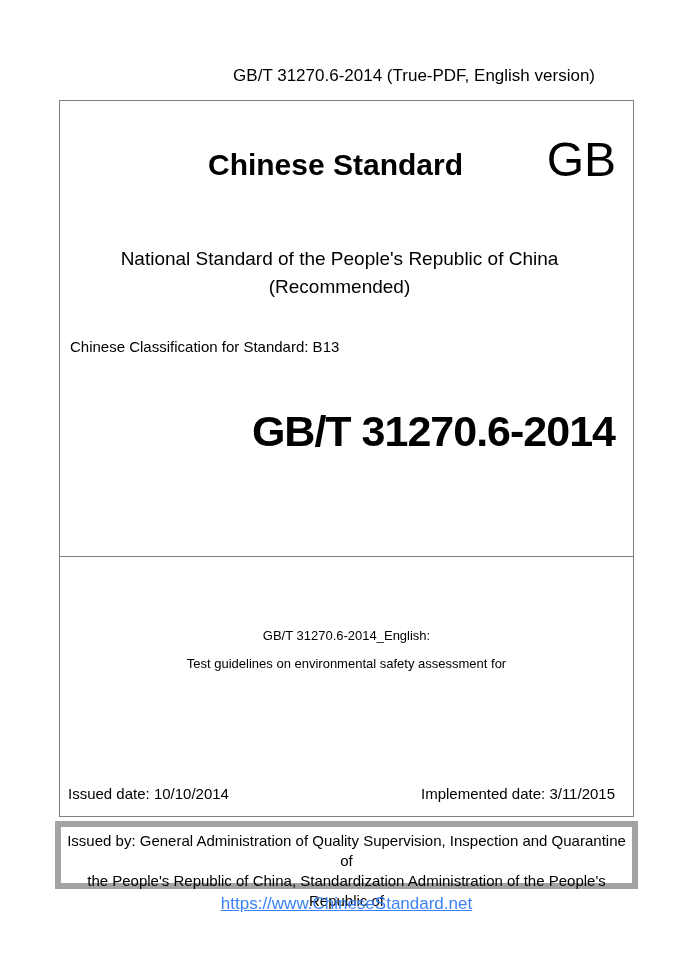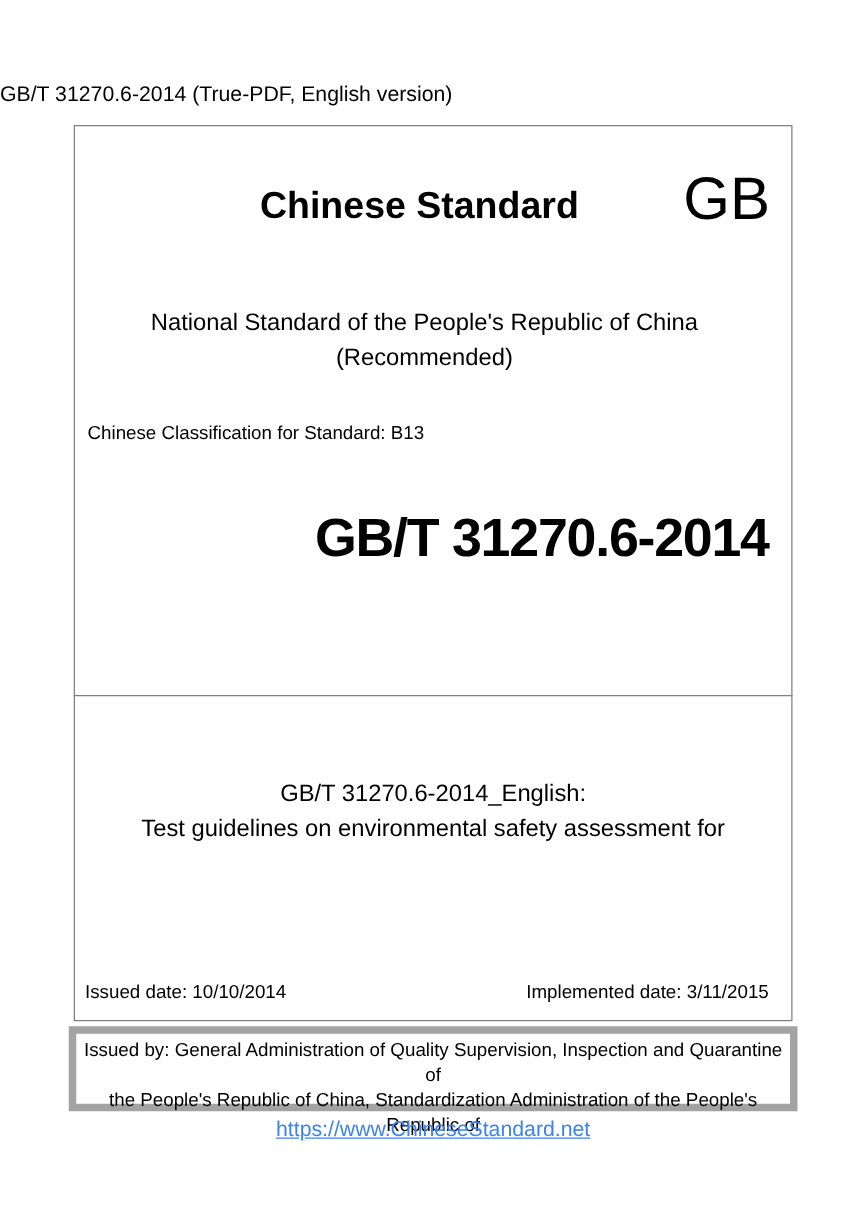--- a/index.html
+++ b/index.html
@@ -8,22 +8,22 @@
     width: 693px;
     height: 980px;
     position: relative;
     font-family: "Liberation Sans", sans-serif;
     color: #000000;
     overflow: hidden;
   }
   .abs { position: absolute; }
 
   .doc-header {
-    top: 66px; left: 0; width: 579px;
-    text-align: left;
+    top: 66px; left: 16px; width: 579px;
+    text-align: right;
     font-size: 17px;
     line-height: 20px;
   }
 
   .main-box {
     left: 59px; top: 100px;
     width: 575px; height: 717px;
     border: 1px solid #808080;
   }
   .section-divider {
@@ -64,21 +64,21 @@
     font-size: 43px;
     font-weight: bold;
     letter-spacing: -1px;
     line-height: 1;
     text-align: right;
   }
 
   .eng-title-block {
     top: 622px; left: 0; width: 693px;
     text-align: center;
-    font-size: 19px;
+    font-size: 13px;
     line-height: 28px;
   }
 
   .date-issued {
     top: 784px; left: 68px;
     font-size: 15px;
     line-height: 20px;
   }
   .date-implemented {
     top: 784px; right: 78px;

